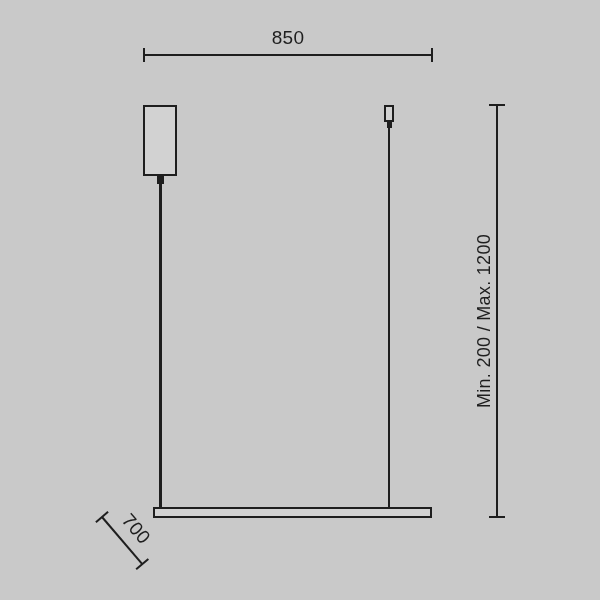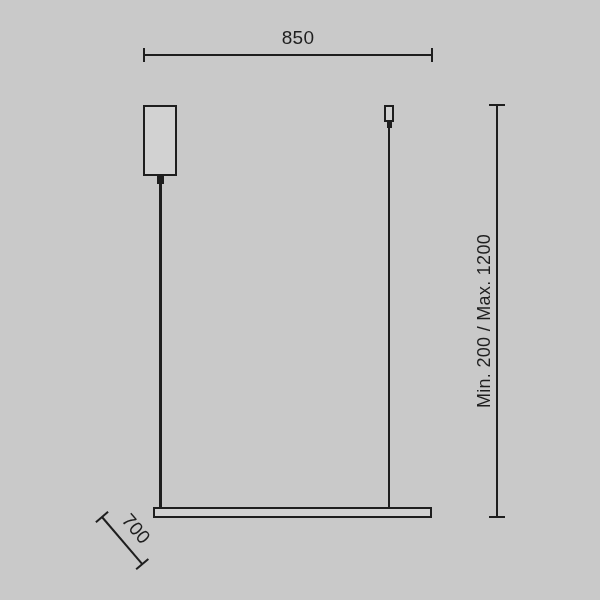--- a/index.html
+++ b/index.html
@@ -29,21 +29,21 @@
   .dim-label {
     position: absolute;
     font-size: 19px;
     line-height: 1;
     letter-spacing: 0.3px;
     color: #1e1e1e;
     white-space: nowrap;
   }
   
   .dim-width-label {
-    left: 154px;
+    left: 144px;
     top: 28px;
     width: 288px;
     text-align: center;
   }
   
   .dim-height-label {
     left: 484px;
     top: 321px;
     font-size: 18px;
     transform: translate(-50%, -50%) rotate(-90deg);

